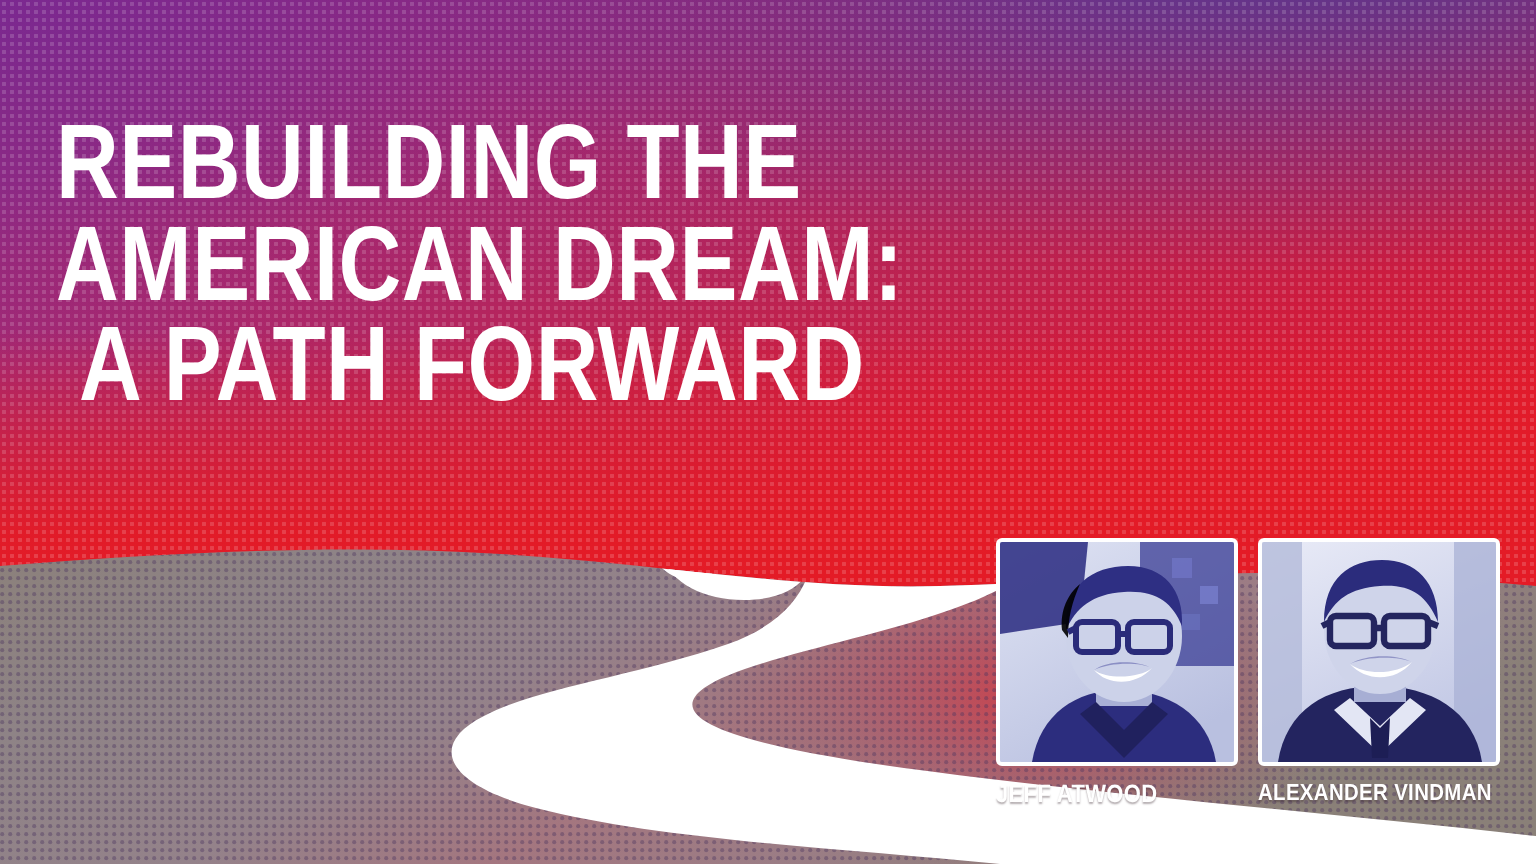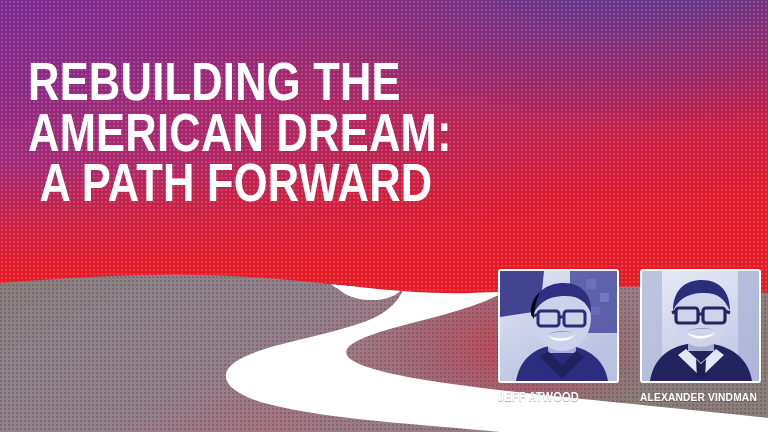--- a/index.html
+++ b/index.html
@@ -125,21 +125,21 @@
     z-index: 4;
   }
 
   
   .portraits {
     position: absolute;
     left: 498px;
     top: 269px;
     width: 252px;
     display: flex;
-    gap: 21px;
+    gap: 10px;
     z-index: 8;
   }
   .portrait-cell {
     width: 121px;
   }
   .portrait-frame {
     width: 121px;
     height: 114px;
     border: 2px solid #ffffff;
     border-radius: 3px;

